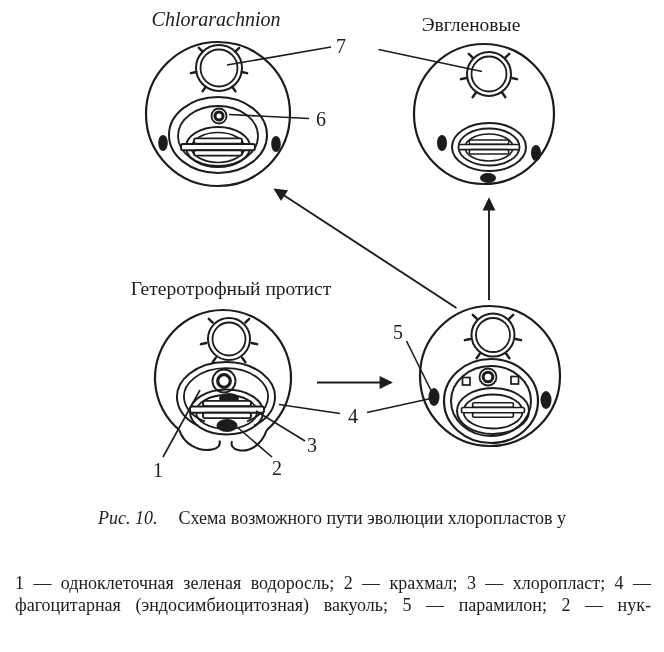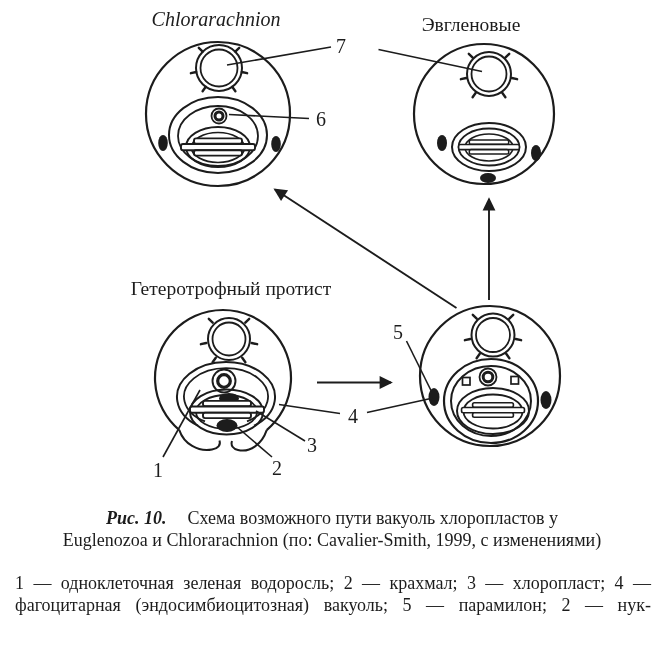--- a/index.html
+++ b/index.html
@@ -13,21 +13,21 @@
   }
   .fig-svg{position:absolute;left:0;top:0;}
   svg text{fill:#1c1c1c;}
   .num-label{font-size:20px;}
   .cell-title{font-size:19.5px;}
   .cell-title.lat{font-style:italic;font-size:20px;}
   .caption{
     position:absolute;left:0;top:508px;width:664px;
     text-align:center;font-size:18px;line-height:21.5px;
   }
-  .caption .fig-label{font-weight:bold;font-style:italic;margin-right:21px;}
+  .caption .fig-label{font-weight:normal;font-style:italic;margin-right:21px;}
   .legend{
     position:absolute;left:15px;top:572px;width:636px;
     font-size:18px;line-height:22px;
   }
   .legend-line.j{text-align:justify;text-align-last:justify;}
 </style>
 </head>
 <body>
 
 <svg class="fig-svg" width="664" height="505" viewBox="0 0 664 505">
@@ -171,21 +171,20 @@
   <text class="num-label" x="277" y="475" text-anchor="middle">2</text>
   <text class="num-label" x="312" y="452" text-anchor="middle">3</text>
   <text class="num-label" x="353" y="423" text-anchor="middle">4</text>
   <text class="num-label" x="398" y="339" text-anchor="middle">5</text>
   <text class="num-label" x="321" y="126" text-anchor="middle">6</text>
   <text class="num-label" x="341" y="53" text-anchor="middle">7</text>
 </svg>
 
 <div class="caption">
   <div>
-    <span class="fig-label">Рис. 10.</span><span>Схема возможного пути вакуоль хлоропластов у</span>
+    <span class="fig-label">Рис. 10.</span><span>Схема возможного пути эволюции хлоропластов у</span>
   </div>
-  <div>Euglenozoa и Chlorarachnion (по: Cavalier-Smith, 1999, с изменениями)</div>
 </div>
 
 <div class="legend">
   <div class="legend-line j">1 — одноклеточная зеленая водоросль; 2 — крахмал; 3 — хлоропласт; 4 —</div>
   <div class="legend-line j">фагоцитарная (эндосимбиоцитозная) вакуоль; 5 — парамилон; 2 — нук-</div>
 </div>
 
 </body></html>

